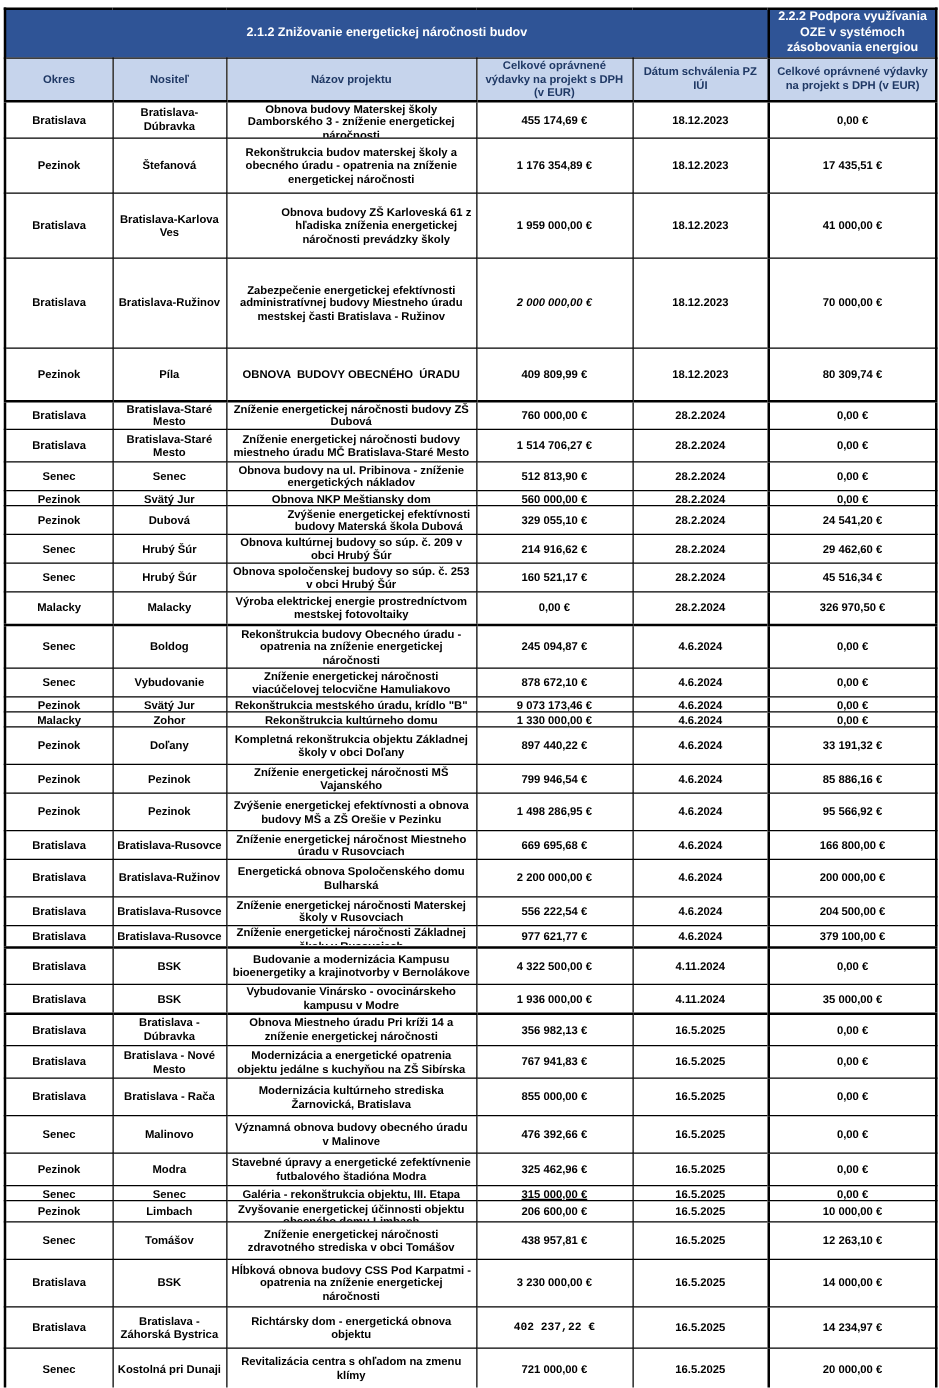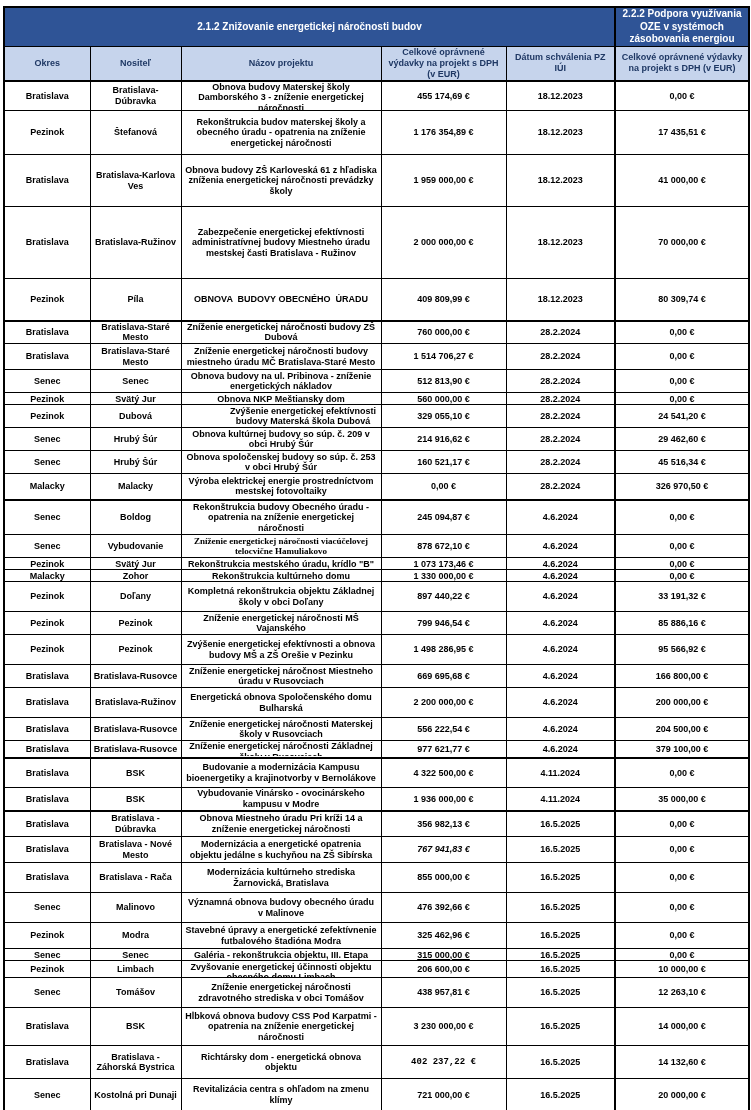--- a/index.html
+++ b/index.html
@@ -129,21 +129,21 @@
           </td>
         </tr>
         <tr style="height: 52px;">
           <td>
             <div class="cw" style="max-height: 50px;">Bratislava</div>
           </td>
           <td>
             <div class="cw" style="max-height: 50px;">Bratislava-Karlova Ves</div>
           </td>
           <td>
-            <div class="cw" style="max-height: 50px;">Obnova budovy ZŠ Karloveská 61 z hľadiska zníženia energetickej náročnosti prevádzky školy</div>
+            <div class="cw" style="max-height: 50px; margin-left: 40px;">Obnova budovy ZŠ Karloveská 61 z hľadiska zníženia energetickej náročnosti prevádzky školy</div>
           </td>
           <td>
             <div class="cw" style="max-height: 50px;">1 959 000,00 €</div>
           </td>
           <td>
             <div class="cw" style="max-height: 50px;">18.12.2023</div>
           </td>
           <td class="lastcol">
             <div class="cw" style="max-height: 50px;">41 000,00 €</div>
           </td>
@@ -152,21 +152,21 @@
           <td>
             <div class="cw" style="max-height: 70px;">Bratislava</div>
           </td>
           <td>
             <div class="cw" style="max-height: 70px;">Bratislava-Ružinov</div>
           </td>
           <td>
             <div class="cw" style="max-height: 70px;">Zabezpečenie energetickej efektívnosti administratívnej budovy Miestneho úradu mestskej časti Bratislava - Ružinov</div>
           </td>
           <td>
-            <div class="cw" style="max-height: 70px;">2 000 000,00 €</div>
+            <div class="cw" style="max-height: 70px; font-style: italic;">2 000 000,00 €</div>
           </td>
           <td>
             <div class="cw" style="max-height: 70px;">18.12.2023</div>
           </td>
           <td class="lastcol">
             <div class="cw" style="max-height: 70px;">70 000,00 €</div>
           </td>
         </tr>
         <tr style="height: 42px;">
           <td>
@@ -369,21 +369,21 @@
           </td>
         </tr>
         <tr style="height: 23px;">
           <td>
             <div class="cw" style="max-height: 21px;">Senec</div>
           </td>
           <td>
             <div class="cw" style="max-height: 21px;">Vybudovanie</div>
           </td>
           <td>
-            <div class="cw" style="max-height: 21px; font-family: Liberation Serif, serif;">Zníženie energetickej náročnosti viacúčelovej telocvične Hamuliakovo</div>
+            <div class="cw" style="max-height: 21px;">Zníženie energetickej náročnosti viacúčelovej telocvične Hamuliakovo</div>
           </td>
           <td>
             <div class="cw" style="max-height: 21px;">878 672,10 €</div>
           </td>
           <td>
             <div class="cw" style="max-height: 21px;">4.6.2024</div>
           </td>
           <td class="lastcol">
             <div class="cw" style="max-height: 21px;">0,00 €</div>
           </td>
@@ -392,21 +392,21 @@
           <td>
             <div class="cw" style="max-height: 10px;">Pezinok</div>
           </td>
           <td>
             <div class="cw" style="max-height: 10px;">Svätý Jur</div>
           </td>
           <td>
             <div class="cw" style="max-height: 10px;">Rekonštrukcia mestského úradu, krídlo "B"</div>
           </td>
           <td>
-            <div class="cw" style="max-height: 10px;">1 073 173,46 €</div>
+            <div class="cw" style="max-height: 10px;">9 073 173,46 €</div>
           </td>
           <td>
             <div class="cw" style="max-height: 10px;">4.6.2024</div>
           </td>
           <td class="lastcol">
             <div class="cw" style="max-height: 10px;">0,00 €</div>
           </td>
         </tr>
         <tr style="height: 12px;">
           <td>
@@ -632,21 +632,21 @@
           <td>
             <div class="cw" style="max-height: 24px;">Bratislava</div>
           </td>
           <td>
             <div class="cw" style="max-height: 24px;">Bratislava - Nové Mesto</div>
           </td>
           <td>
             <div class="cw" style="max-height: 24px;">Modernizácia a energetické opatrenia objektu jedálne s kuchyňou na ZŠ Sibírska</div>
           </td>
           <td>
-            <div class="cw" style="max-height: 24px; font-style: italic;">767 941,83 €</div>
+            <div class="cw" style="max-height: 24px;">767 941,83 €</div>
           </td>
           <td>
             <div class="cw" style="max-height: 24px;">16.5.2025</div>
           </td>
           <td class="lastcol">
             <div class="cw" style="max-height: 24px;">0,00 €</div>
           </td>
         </tr>
         <tr style="height: 30px;">
           <td>
@@ -798,21 +798,21 @@
           <td>
             <div class="cw" style="max-height: 31px;">Richtársky dom - energetická obnova objektu</div>
           </td>
           <td>
             <div class="cw" style="max-height: 31px; font-family: Liberation Mono, monospace;">402 237,22 €</div>
           </td>
           <td>
             <div class="cw" style="max-height: 31px;">16.5.2025</div>
           </td>
           <td class="lastcol">
-            <div class="cw" style="max-height: 31px;">14 132,60 €</div>
+            <div class="cw" style="max-height: 31px;">14 234,97 €</div>
           </td>
         </tr>
         <tr style="height: 33px;">
           <td>
             <div class="cw" style="max-height: 31px;">Senec</div>
           </td>
           <td>
             <div class="cw" style="max-height: 31px;">Kostolná pri Dunaji</div>
           </td>
           <td>

